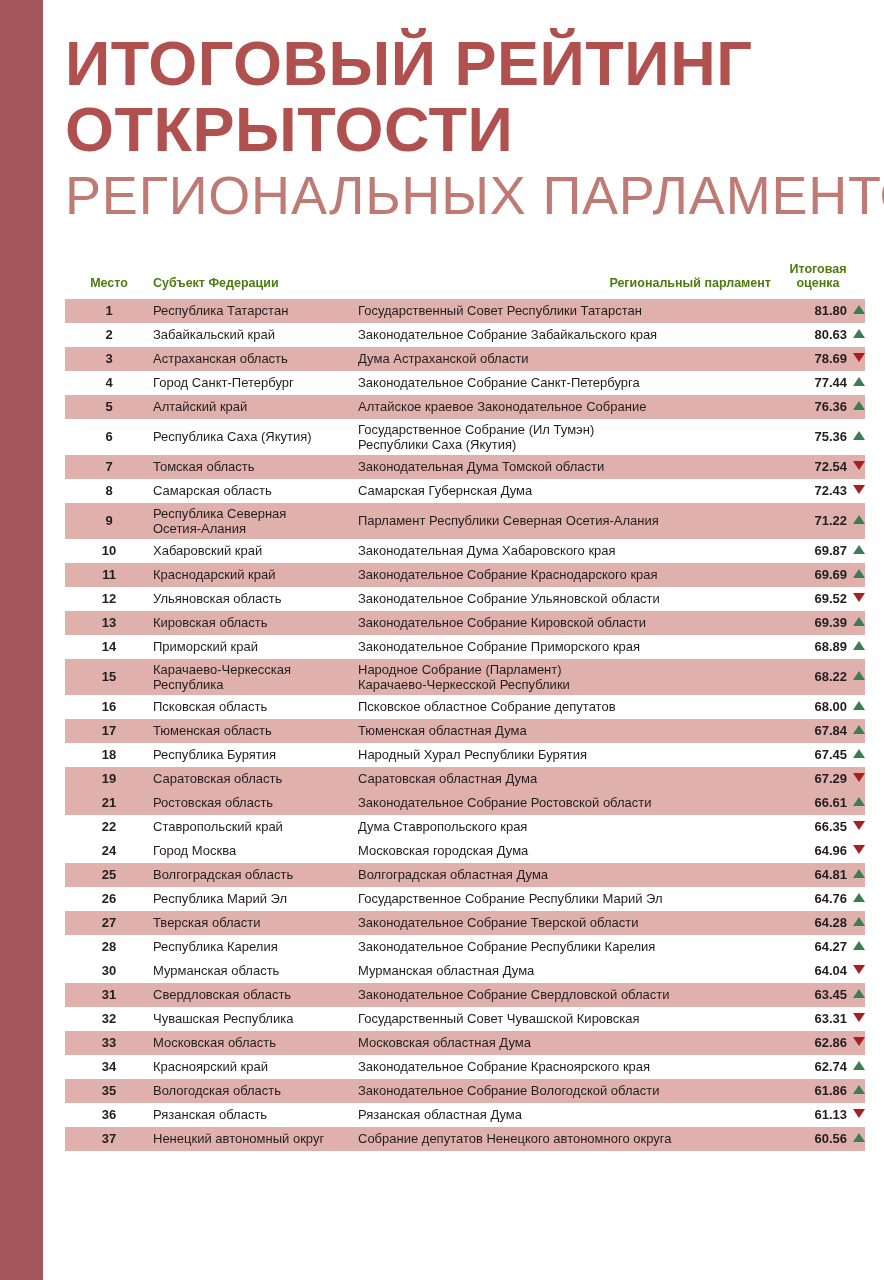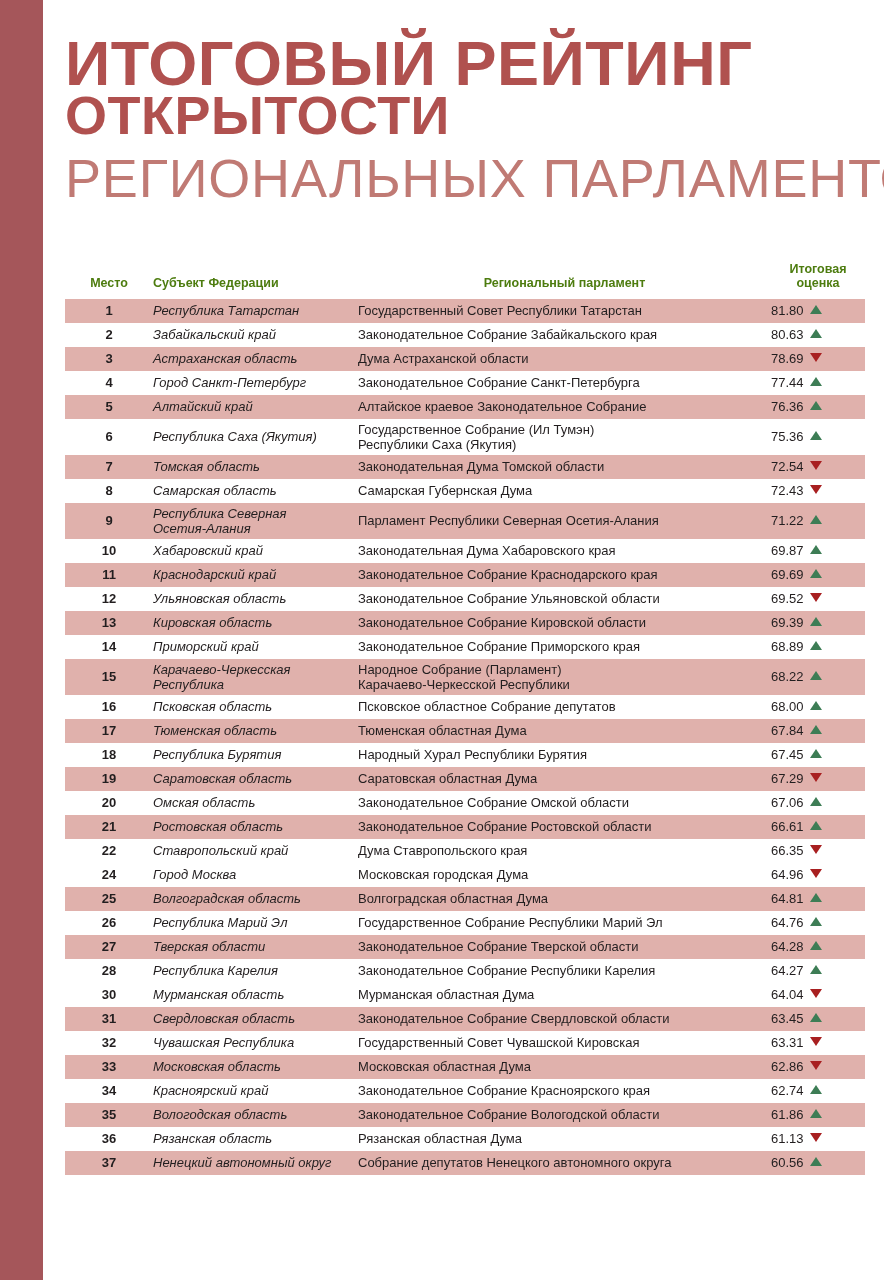--- a/index.html
+++ b/index.html
@@ -45,21 +45,21 @@
     font-weight: bold;
     color: #b0514f;
     letter-spacing: 0.5px;
     line-height: 0.86;
     margin: 0;
     white-space: nowrap;
     transform: scaleX(1.0);
     transform-origin: left top;
   }
   #title-line-1 { font-size: 63px; }
-  #title-line-2 { font-size: 54px; margin-top: 2px; }
+  #title-line-2 { font-size: 63px; margin-top: 12px; }
   #subtitle {
     font-family: "Liberation Sans Narrow", "Liberation Sans", sans-serif;
     font-weight: normal;
     color: #c07a74;
     font-size: 54px;
     letter-spacing: 0.8px;
     line-height: 1;
     margin: 12px 0 0 0;
     white-space: nowrap;
   }
@@ -81,45 +81,45 @@
   #rating-table thead th {
     font-size: 12.5px;
     font-weight: bold;
     color: #4d7c0f;
     padding: 0 0 9px 0;
     vertical-align: bottom;
     line-height: 1.12;
   }
   th.h-rank  { text-align: center; }
   th.h-subj  { text-align: left; padding-left: 14px; margin-left: 29px; }
-  th.h-parl  { text-align: center; padding-left: 10px; }
+  th.h-parl  { text-align: right; padding-left: 10px; }
   th.h-score { text-align: center; padding-right: 4px; }
 
   #rating-table tbody tr { height: 24px; }
   #rating-table tbody tr.striped { background: #e0b1ac; }
   #rating-table tbody tr.plain   { background: #ffffff; }
   #rating-table tbody tr.tall    { height: 36px; }
 
   #rating-table tbody td {
     font-size: 13px;
     color: #221e1f;
     vertical-align: middle;
     padding: 2px 0;
     line-height: 1.18;
   }
   td.rank {
     text-align: center;
     font-weight: bold;
     font-size: 13.5px;
   }
-  td.subj  { padding-left: 14px; font-style: italic; }
+  td.subj  { padding-left: 14px; }
   td.parl  { padding-left: 10px; }
   td.score {
-    text-align: left;
-    font-weight: normal;
+    text-align: right;
+    font-weight: bold;
     font-size: 13.5px;
     padding-right: 8px;
     white-space: nowrap;
   }
   .score-val { display: inline-block; }
   .arrow {
     display: inline-block;
     width: 0;
     height: 0;
     margin-left: 6px;
@@ -288,26 +288,20 @@
           <td class="subj">Республика Бурятия</td>
           <td class="parl">Народный Хурал Республики Бурятия</td>
           <td class="score"><span class="score-val">67.45</span><span class="arrow up"></span></td>
         </tr>
         <tr class="striped">
           <td class="rank">19</td>
           <td class="subj">Саратовская область</td>
           <td class="parl">Саратовская областная Дума</td>
           <td class="score"><span class="score-val">67.29</span><span class="arrow down"></span></td>
         </tr>
-        <tr class="plain">
-          <td class="rank">20</td>
-          <td class="subj">Омская область</td>
-          <td class="parl">Законодательное Собрание Омской области</td>
-          <td class="score"><span class="score-val">67.06</span><span class="arrow up"></span></td>
-        </tr>
         <tr class="striped">
           <td class="rank">21</td>
           <td class="subj">Ростовская область</td>
           <td class="parl">Законодательное Собрание Ростовской области</td>
           <td class="score"><span class="score-val">66.61</span><span class="arrow up"></span></td>
         </tr>
         <tr class="plain">
           <td class="rank">22</td>
           <td class="subj">Ставропольский край</td>
           <td class="parl">Дума Ставропольского края</td>

